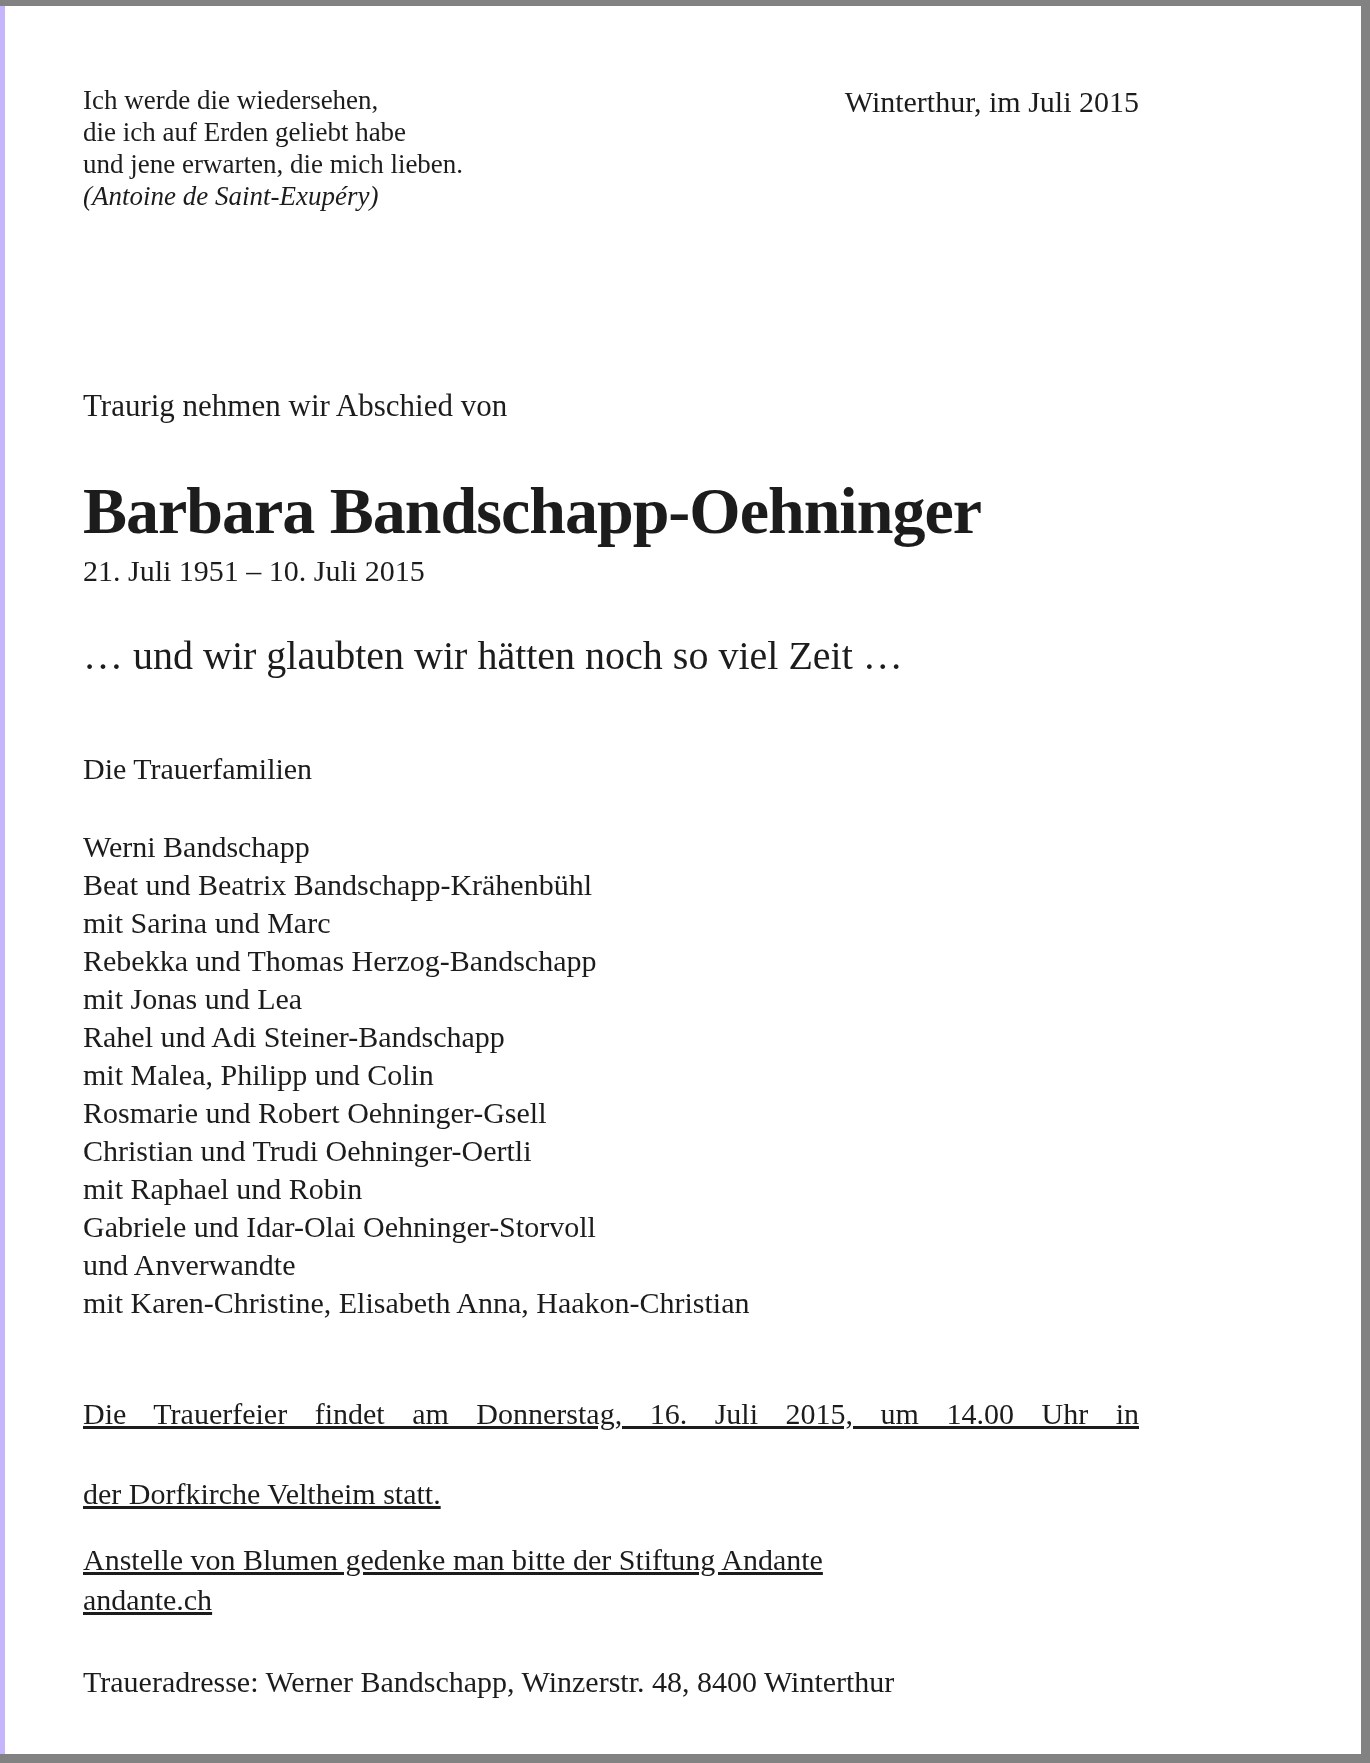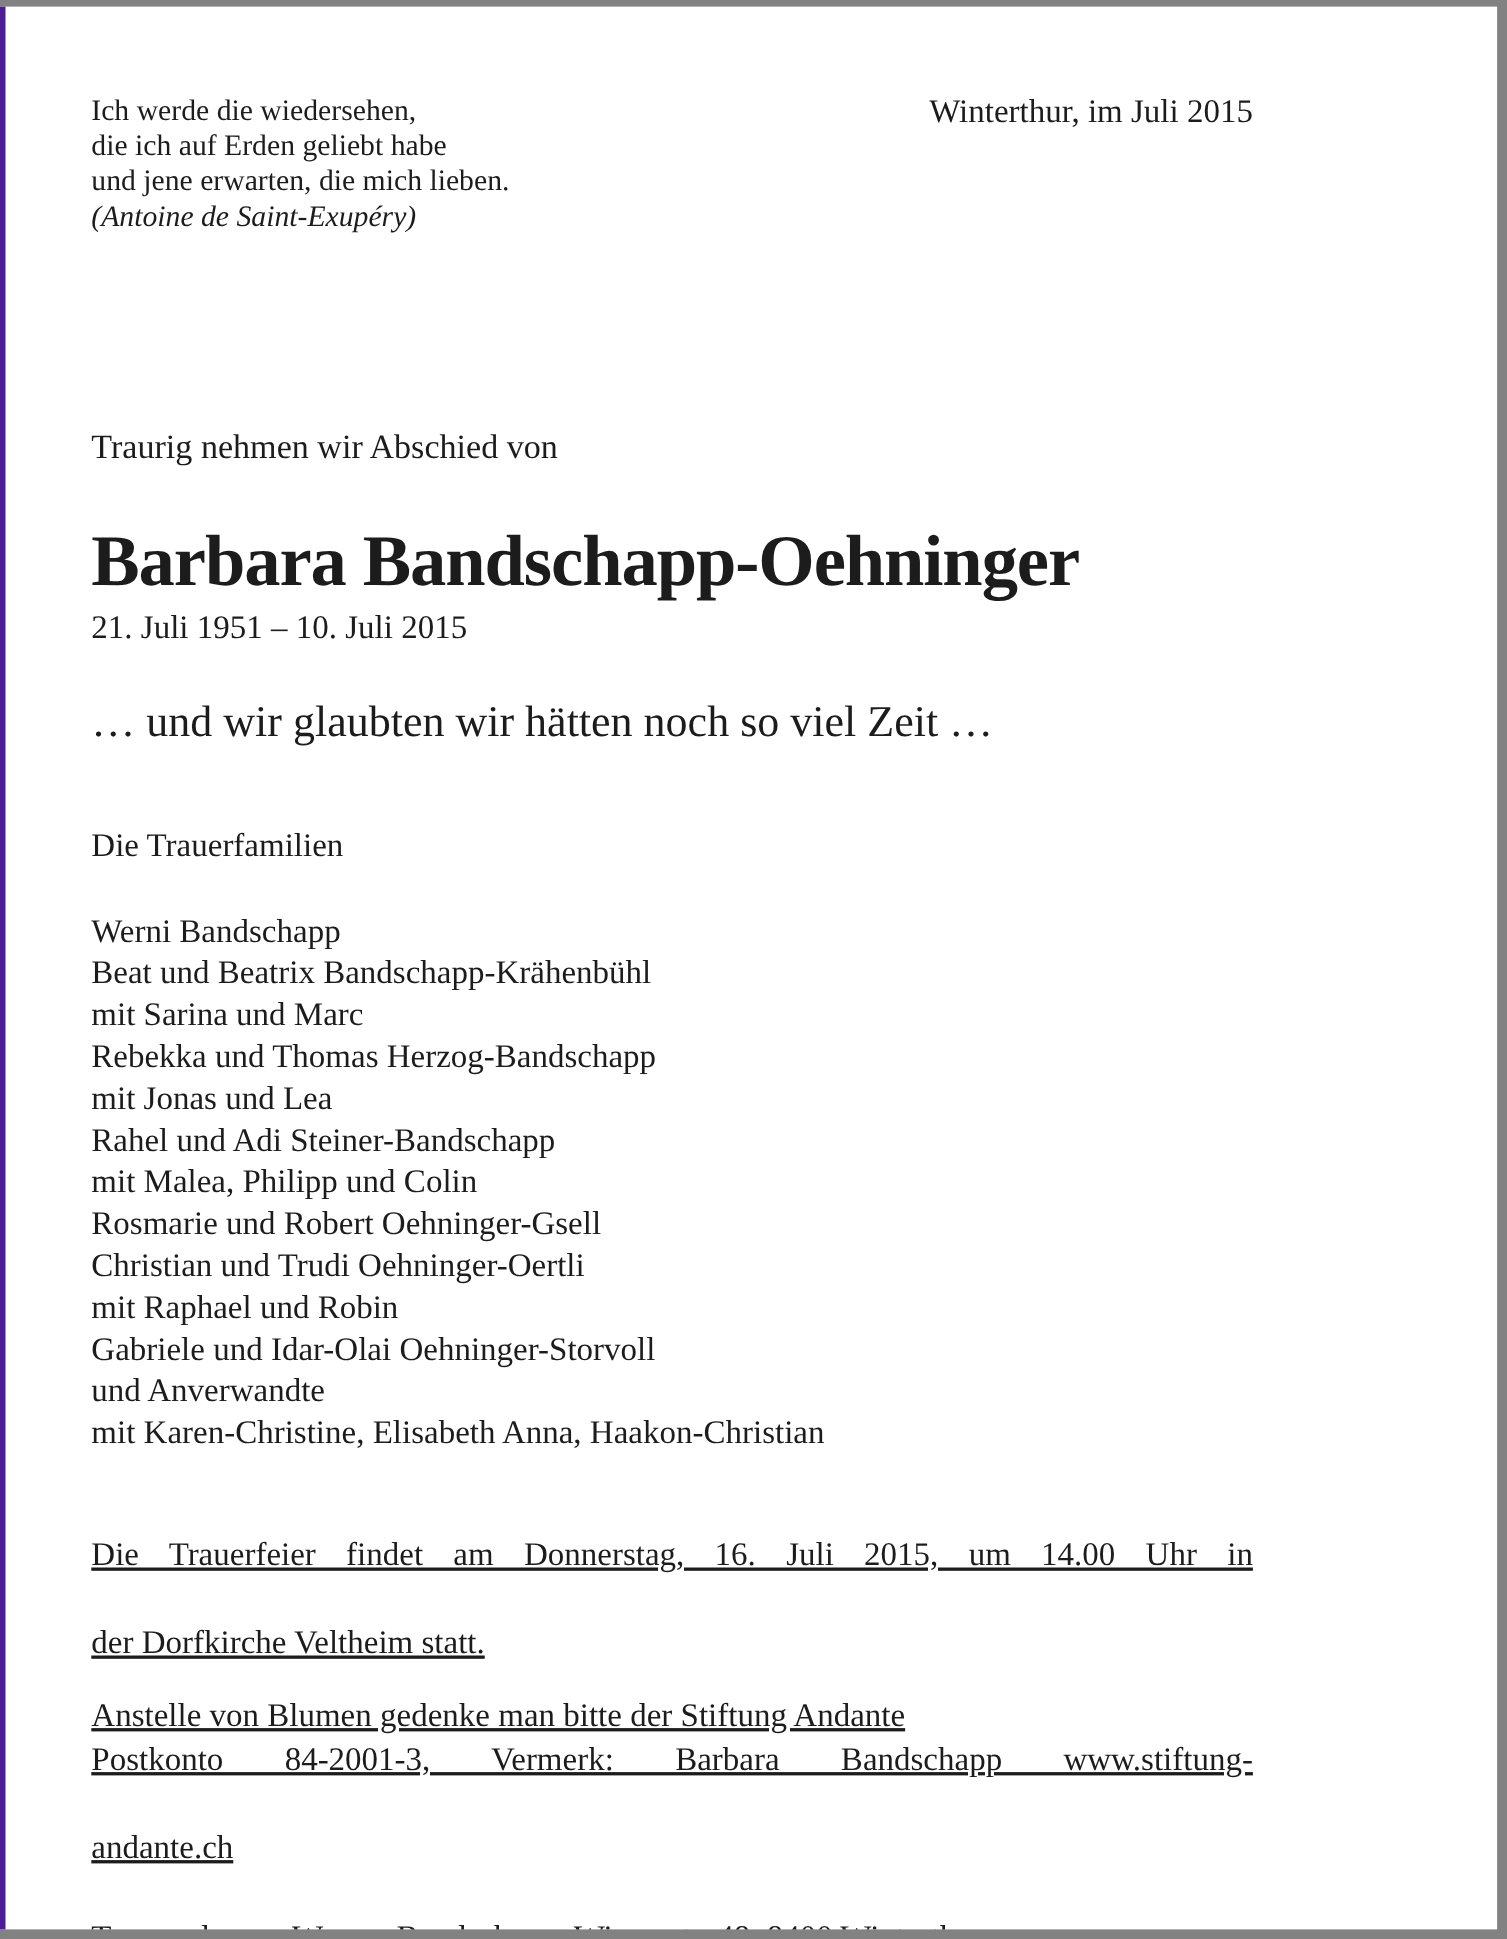--- a/index.html
+++ b/index.html
@@ -11,21 +11,21 @@
   }
   .viewport {
     position: relative;
     width: 1370px; height: 1763px;
     background: #828282;
   }
   .page {
     position: absolute;
     left: 0; top: 6px; right: 9px; bottom: 9px;
     background: #ffffff;
-    border-left: 5px solid #4c1d95;
+    border-left: 5px solid #c4b5fd;
     box-sizing: border-box;
     padding: 0 222px 0 78px;
     color: #1c1c1c;
     overflow: hidden;
   }
   .header {
     margin-top: 78px;
     display: flex;
     justify-content: space-between;
     align-items: flex-start;
@@ -102,20 +102,19 @@
         <div class="line">mit Karen-Christine, Elisabeth Anna, Haakon-Christian</div>
       </div>
 
     <div class="para service">
         <div class="line justify">Die Trauerfeier findet am Donnerstag, 16. Juli 2015, um 14.00 Uhr in</div>
         <div class="line">der Dorfkirche Veltheim statt.</div>
       </div>
 
     <div class="para donation">
         <div class="line">Anstelle von Blumen gedenke man bitte der Stiftung Andante</div>
-        <div class="line justify">Postkonto 84-2001-3, Vermerk: Barbara Bandschapp www.stiftung-</div>
         <div class="line">andante.ch</div>
       </div>
 
     <div class="address">Traueradresse: Werner Bandschapp, Winzerstr. 48, 8400 Winterthur</div>
 
   </div>
 </div>
 
 </body></html>

